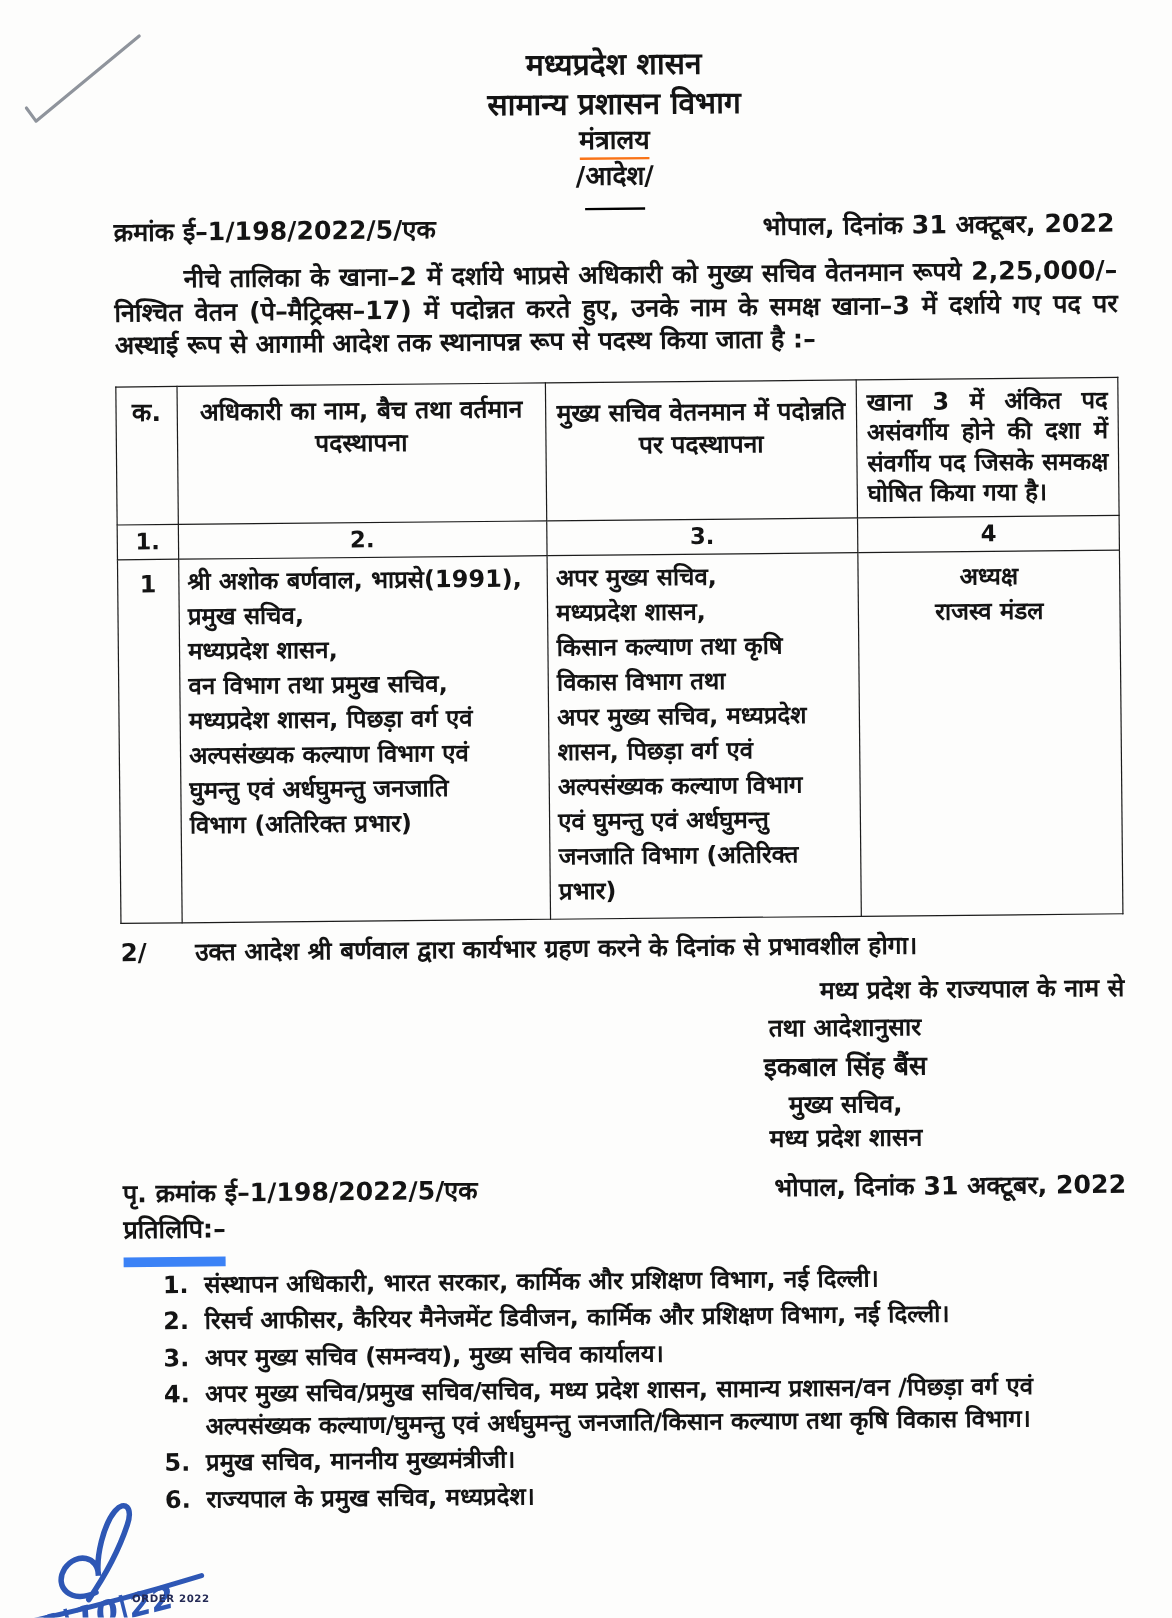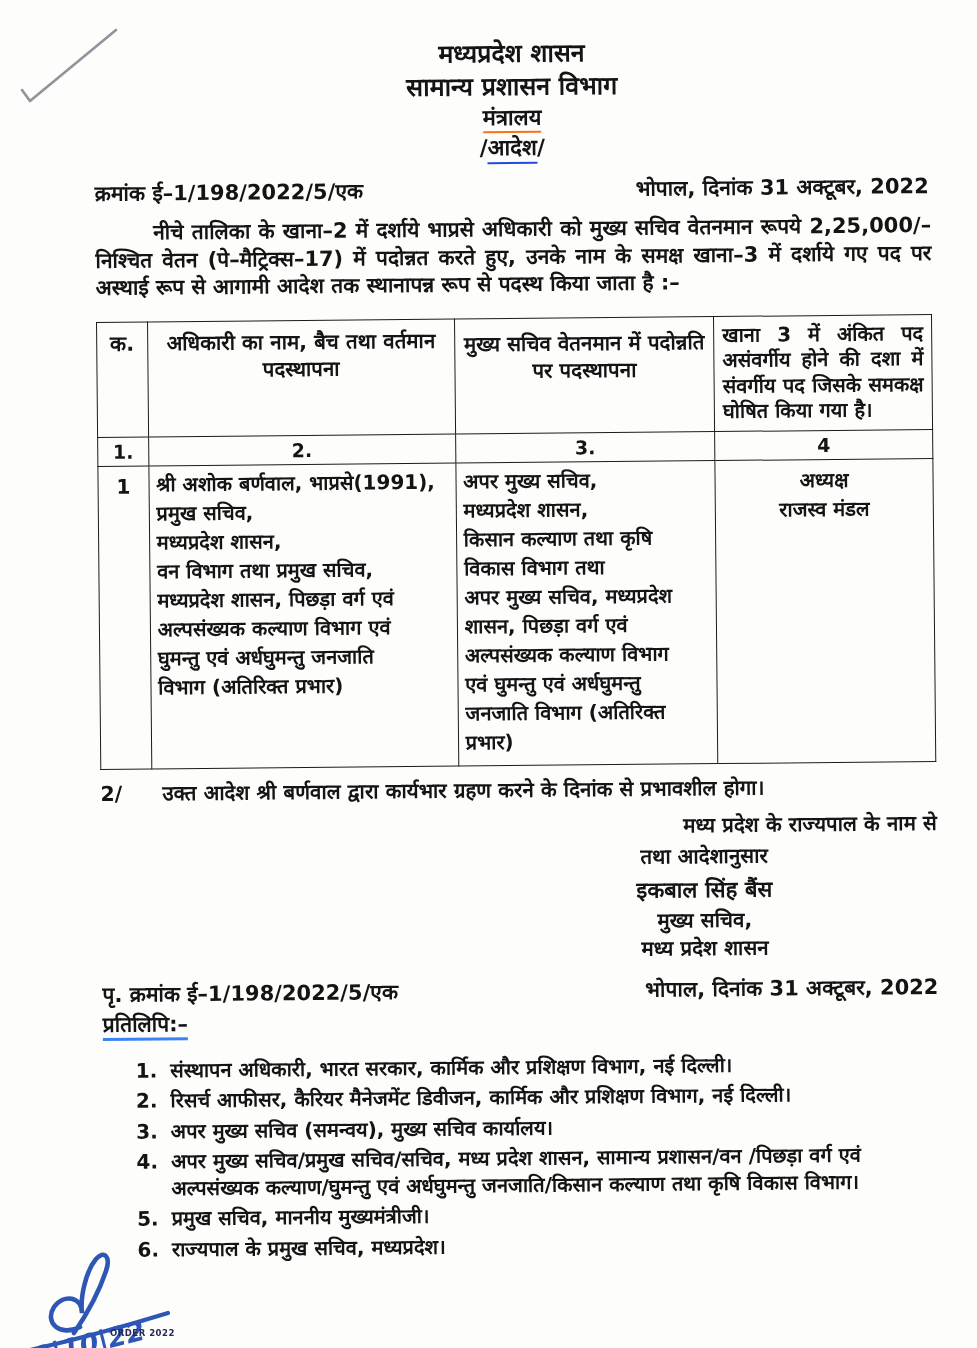--- a/index.html
+++ b/index.html
@@ -16,21 +16,21 @@
     transform: rotate(-0.55deg);
     transform-origin: 50% 40%;
   }
   
   .doc-header { text-align: center; font-weight: 700; }
   .doc-header .l1 { font-size: 25px; line-height: 33px; }
   .doc-header .l2 { font-size: 25px; line-height: 33px; }
   .doc-header .l3 { font-size: 22px; line-height: 29px; }
   .doc-header .l3 span { border-bottom: 2px solid #f97316; padding-bottom: 1px; }
   .doc-header .l4 { font-size: 22px; line-height: 31px; }
-  .doc-header .l4 .u { border-bottom: 2px solid #1d4ed8; padding-bottom: 2px; text-align: right; }
+  .doc-header .l4 .u { border-bottom: 2px solid #000000; padding-bottom: 13px; text-align: right; }
   
   .ref-row { display: flex; justify-content: space-between; align-items: baseline;
              margin-top: 12px; font-size: 21px; font-weight: 700; }
   .ref-row .right { padding-right: 2px; }
   
   .body-para {
     margin-top: 13px; font-size: 21px; line-height: 27.5px;
     font-weight: 600; text-align: justify; text-indent: 58px;
   }
   
@@ -61,21 +61,21 @@
   .para2 .marker { width: 62px; flex: none; }
   
   .sig-line1 { text-align: right; margin-top: 8px; font-size: 20.5px; line-height: 29px; font-weight: 600; }
   .sig-center { width: 330px; margin: 2px 68px 0 auto; text-align: center;
                 font-size: 20.5px; line-height: 28px; font-weight: 600; }
   .sig-center .sig-name { font-size: 22px; font-weight: 700; line-height: 33px; margin-top: 3px; }
   
   .endorse-row { display: flex; justify-content: space-between; align-items: baseline;
                  margin-top: 12px; font-size: 21px; font-weight: 700; }
   .copy-label { margin-top: 2px; font-size: 21px; font-weight: 700; }
-  .copy-label span { border-bottom: 3px solid #3b82f6; padding-bottom: 1px; text-align: right; }
+  .copy-label span { border-bottom: 8px solid #3b82f6; padding-bottom: 11px; text-align: right; }
   
   .copy-list { margin-top: 20px; }
   .copy-item { display: flex; margin-left: 26px; margin-bottom: 4px;
                font-size: 20px; line-height: 26.5px; font-weight: 600; }
   .copy-item .num { width: 28px; flex: none; text-align: right; margin-right: 13px; }
   .copy-item .txt { flex: 1; }
   
   .pen-tick { position: absolute; left: 4px; top: 0; }
   .signature-wrap { position: absolute; left: 16px; top: 1212px; }
   .stamp-text { position: absolute; left: 110px; top: 1301px;

